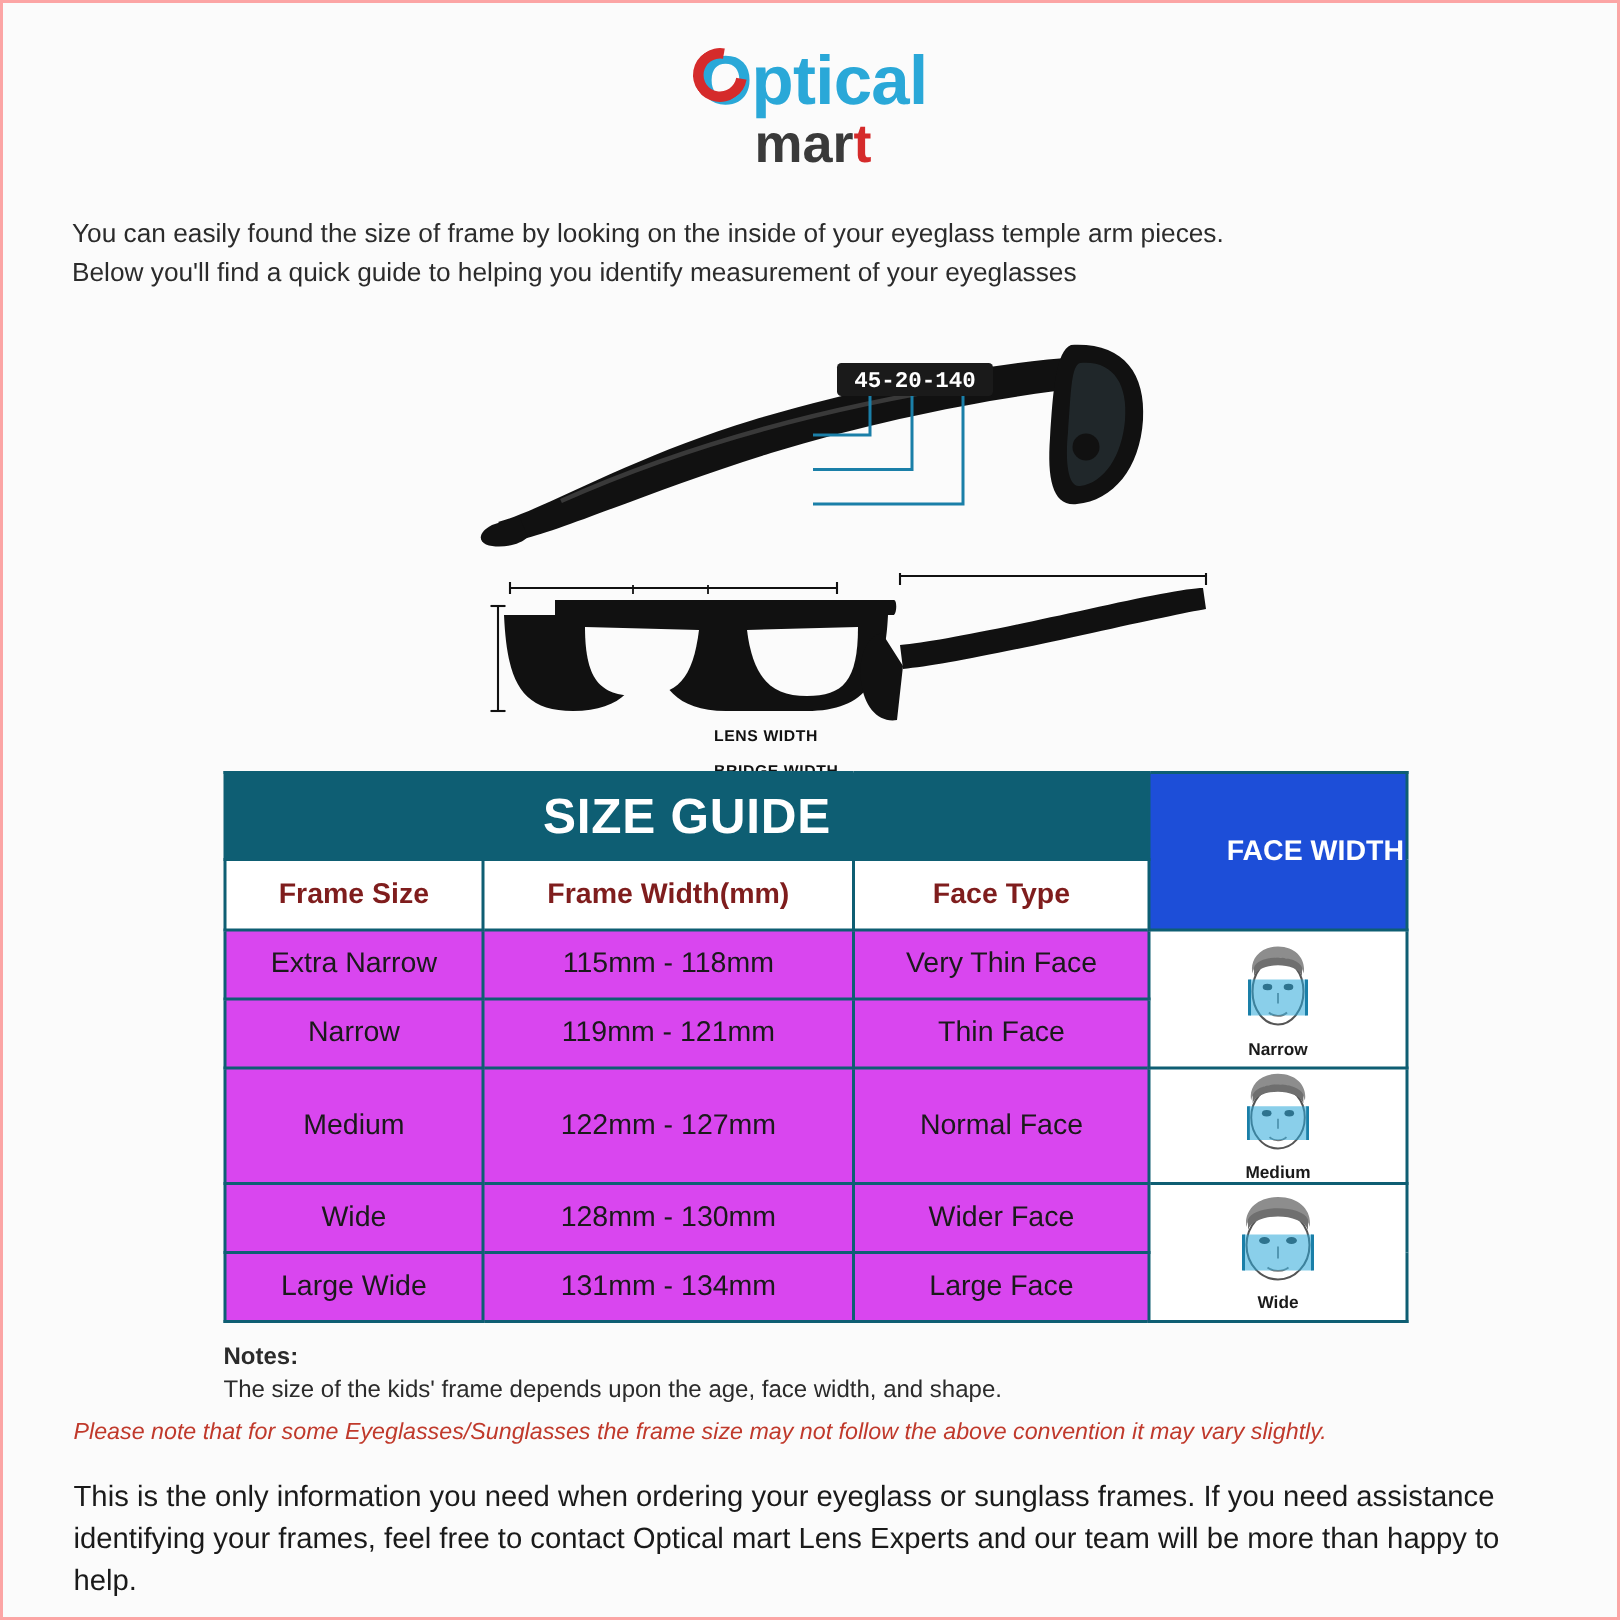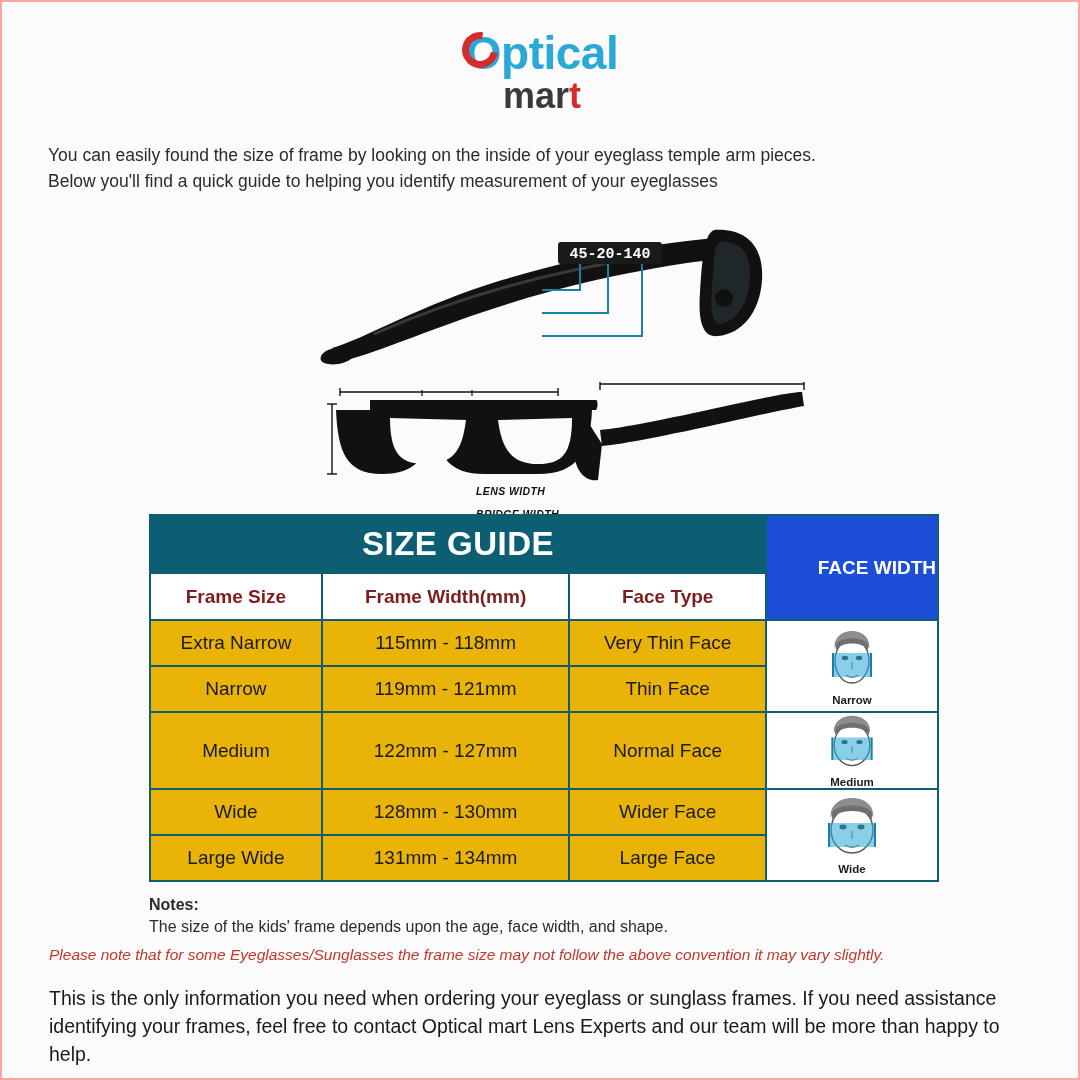--- a/index.html
+++ b/index.html
@@ -63,21 +63,21 @@
   .illus { position: absolute; top: 200px; left: 0; width: 1080px; height: 300px; }
 
   .temple-labels {
     position: absolute;
     left: 474px; top: 278px;
     font-size: 10.5px;
     font-weight: bold;
     color: #111;
     letter-spacing: 0.4px;
   }
-  .temple-labels div { height: 23px; line-height: 23px; font-style: italic; }
+  .temple-labels div { height: 23px; line-height: 23px; }
 
   .fw-title {
     position: absolute;
     left: 330px; top: 382px; width: 230px;
     text-align: center;
     font-size: 16px;
     font-weight: bold;
     color: #111;
   }
   .dim { position: absolute; font-size: 9.5px; font-weight: bold; color: #111; }
@@ -118,21 +118,21 @@
     text-align: center;
     height: 47px;
     color: #7f1d1d;
     background: #fff;
   }
   .cell {
     font-size: 19px;
     text-align: center;
     height: 46px;
     color: #1a1a1a;
-    background: #eab308;
+    background: #d946ef;
   }
   .face-cell { background:#fff; padding:0; vertical-align: middle; }
   .face-block { display:flex; flex-direction:column; align-items:center; justify-content:center; }
   .face-caption { font-size: 11.5px; font-weight: bold; color:#1a1a1a; margin-top: 1px; }
 
   
   .face-svg { display:block; }
 
   
   .notes {

